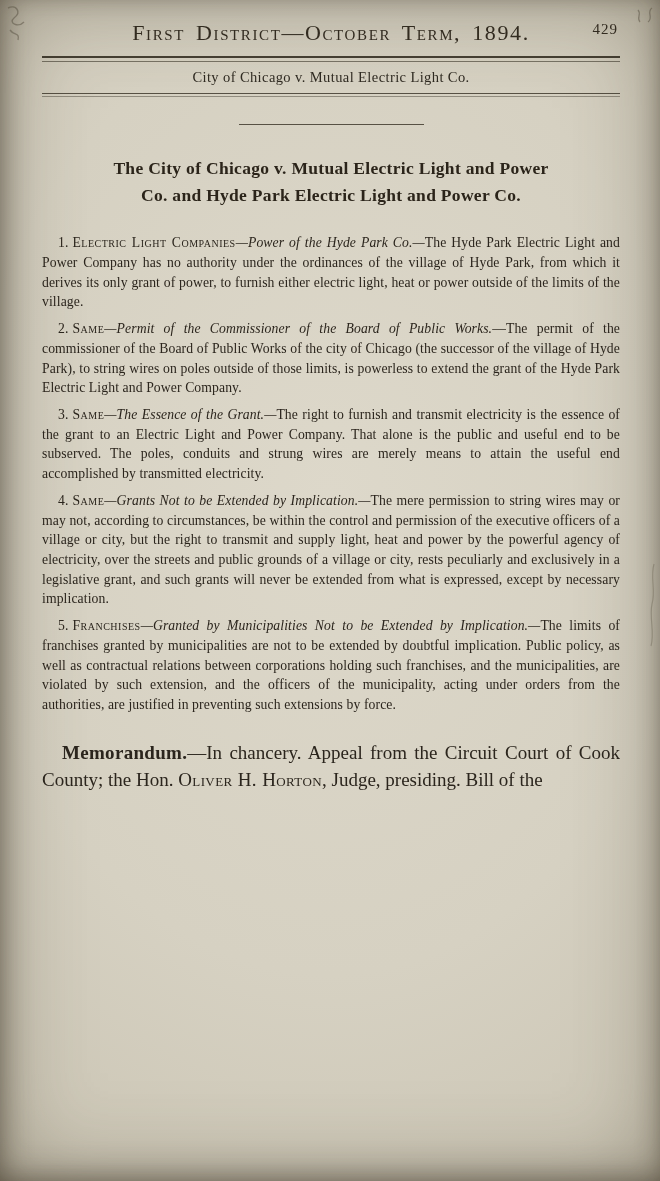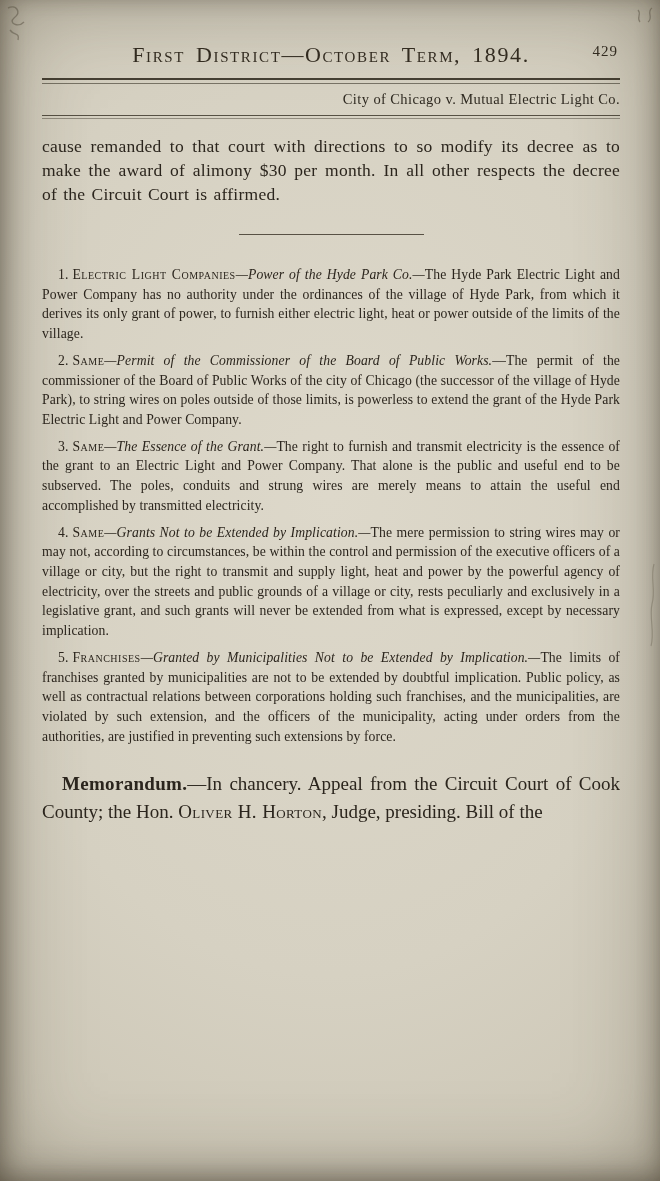--- a/index.html
+++ b/index.html
@@ -11,21 +11,21 @@
     width: 660px;
     height: 1181px;
     overflow: hidden;
     font-family: "Liberation Serif", "DejaVu Serif", serif;
   }
   .page {
     position: relative;
     width: 660px;
     height: 1181px;
     box-sizing: border-box;
-    padding: 42px 40px 30px 42px;
+    padding: 20px 40px 30px 42px;
     color: #2b251d;
     background:
       radial-gradient(ellipse 120% 90% at 50% 42%, #ddd8ca 0%, #d6d1c2 45%, #cac4b3 78%, #b3ac99 96%, #9d9583 100%);
     box-shadow:
       inset 0 0 90px rgba(70, 62, 46, 0.40),
       inset 14px 0 30px -12px rgba(60, 52, 38, 0.45),
       inset -10px 0 26px -12px rgba(60, 52, 38, 0.35),
       inset 0 -16px 34px -14px rgba(60, 52, 38, 0.45);
   }
 
@@ -60,21 +60,21 @@
     margin: 0 0 7px 0;
   }
   .rule-thin {
     height: 2px;
     border-top: 1px solid rgba(44, 38, 26, 0.75);
     border-bottom: 1px solid rgba(44, 38, 26, 0.40);
     margin: 7px 0 16px 0;
   }
 
   .running-head {
-    text-align: right;
+    text-align: center;
     font-size: 14.5px;
     letter-spacing: 0.4px;
     color: #2f2a21;
   }
 
   
   .opinion p {
     font-size: 17.5px;
     line-height: 1.37;
     text-align: justify;
@@ -160,25 +160,28 @@
     <span class="page-number">429</span>
   </div>
 
   <div class="rule-double"></div>
 
   <div class="running-head">City of Chicago v. Mutual Electric Light Co.</div>
 
   <div class="rule-thin"></div>
 
   <section class="opinion">
-    <p>cause remanded to that court with directions to so modify its decree as to make the award of alimony $30 per month. In all other respects the decree of the Circuit Court is affirmed.</p>
   </section>
 
   <div class="divider-short"></div>
 
+  <h1 class="case-title">
+    <span>The City of Chicago v. Mutual Electric Light and Power</span><br>
+    <span>Co. and Hyde Park Electric Light and Power Co.</span>
+  </h1>
 
   <section>
     <p class="headnote">
       <span class="hn-num">1.</span><span class="hn-label">Electric Light Companies</span><span class="hn-title">—Power of the Hyde Park Co.—</span><span class="hn-body">The Hyde Park Electric Light and Power Company has no authority under the ordinances of the village of Hyde Park, from which it derives its only grant of power, to furnish either electric light, heat or power outside of the limits of the village.</span>
     </p>
     <p class="headnote">
       <span class="hn-num">2.</span><span class="hn-label">Same</span><span class="hn-title">—Permit of the Commissioner of the Board of Public Works.</span><span class="hn-body">—The permit of the commissioner of the Board of Public Works of the city of Chicago (the successor of the village of Hyde Park), to string wires on poles outside of those limits, is powerless to extend the grant of the Hyde Park Electric Light and Power Company.</span>
     </p>
     <p class="headnote">
       <span class="hn-num">3.</span><span class="hn-label">Same</span><span class="hn-title">—The Essence of the Grant.—</span><span class="hn-body">The right to furnish and transmit electricity is the essence of the grant to an Electric Light and Power Company. That alone is the public and useful end to be subserved. The poles, conduits and strung wires are merely means to attain the useful end accomplished by transmitted electricity.</span>

